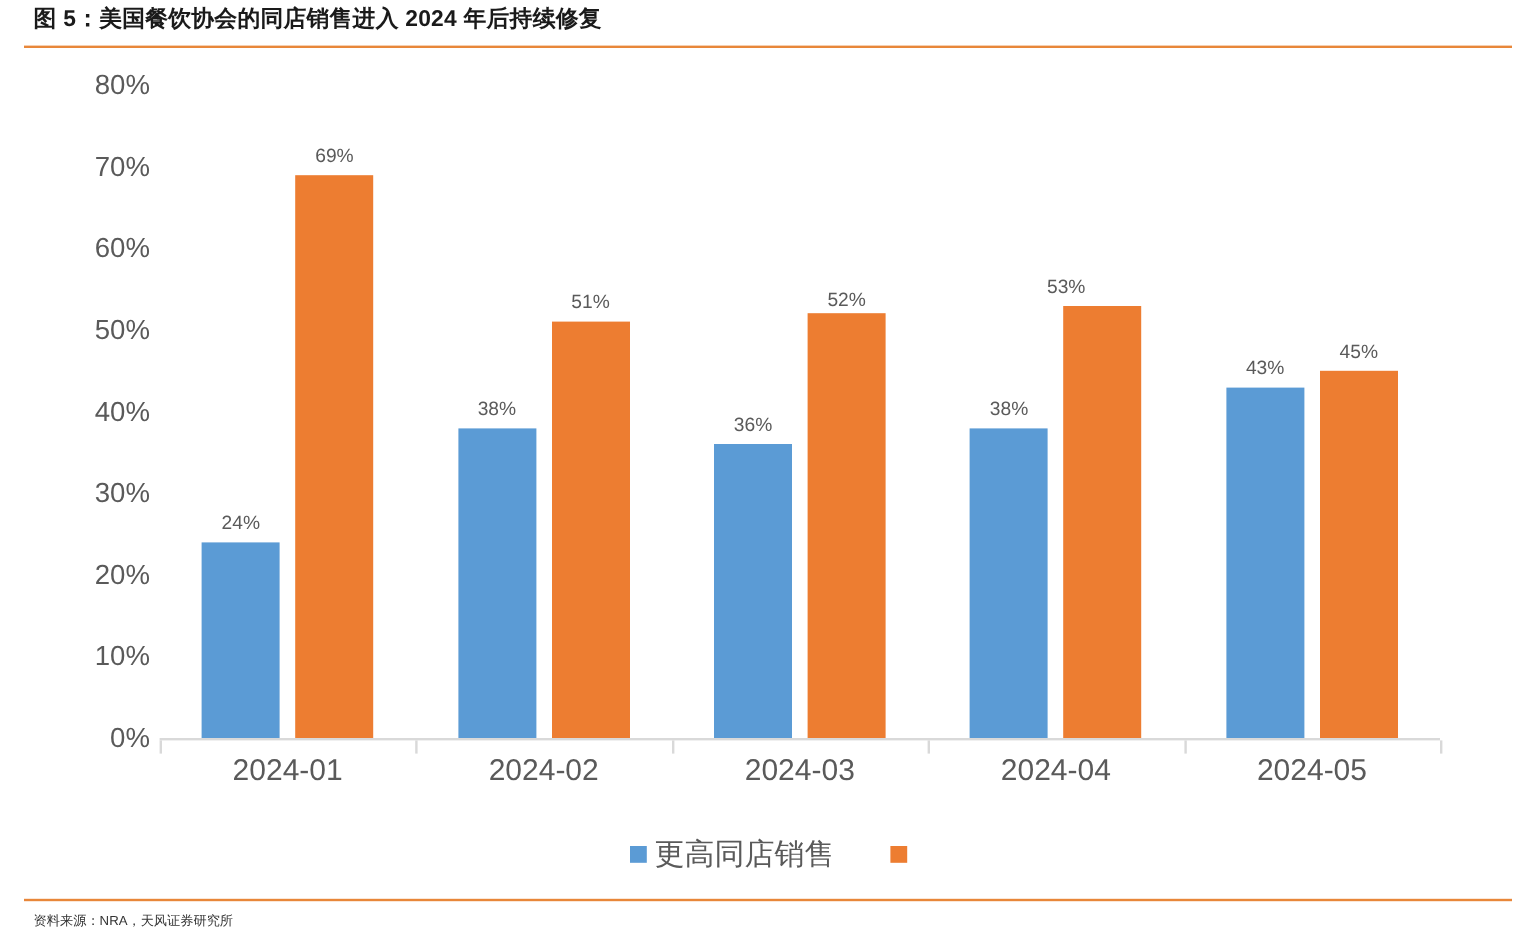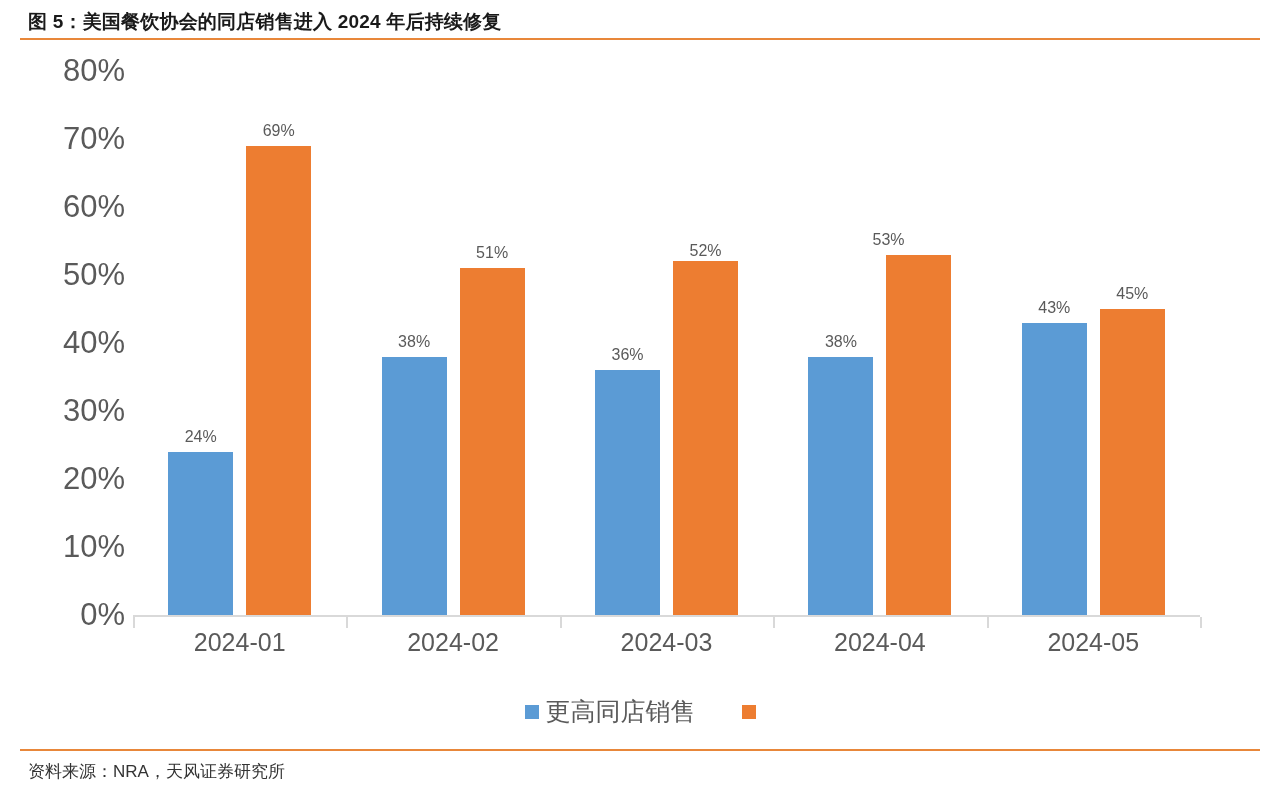--- a/index.html
+++ b/index.html
@@ -12,21 +12,21 @@
     background: #ffffff;
     font-family: "Liberation Sans", "DejaVu Sans", sans-serif;
     overflow: hidden;
     position: relative;
   }
 
   
   .fig-title {
     position: absolute;
     left: 28px;
-    top: 9px;
+    top: 3px;
     font-size: 19px;
     font-weight: bold;
     color: #1a1a1a;
     letter-spacing: 0.2px;
     white-space: nowrap;
   }
   .title-rule {
     position: absolute;
     left: 20px;
     top: 38px;
@@ -41,21 +41,21 @@
     left: 20px;
     top: 749px;
     width: 1240px;
     height: 2px;
     background: #E8873A;
   }
   .source-note {
     position: absolute;
     left: 28px;
     top: 760px;
-    font-size: 17px;
+    font-size: 11px;
     color: #333333;
     white-space: nowrap;
   }
 
   
   .chart-area {
     position: absolute;
     left: 0;
     top: 40px;
     width: 1280px;
@@ -86,21 +86,21 @@
     height: 11px;
     background: #d9d9d9;
   }
 
   
   .ytick {
     position: absolute;
     right: 0;
     width: 72px;
     text-align: right;
-    font-size: 31px;
+    font-size: 23px;
     color: #5a5a5a;
     transform: translateY(-50%);
     white-space: nowrap;
   }
   .ytick-wrap {
     position: absolute;
     left: 45px;
     top: 0;
     width: 80px;
     height: 700px;

